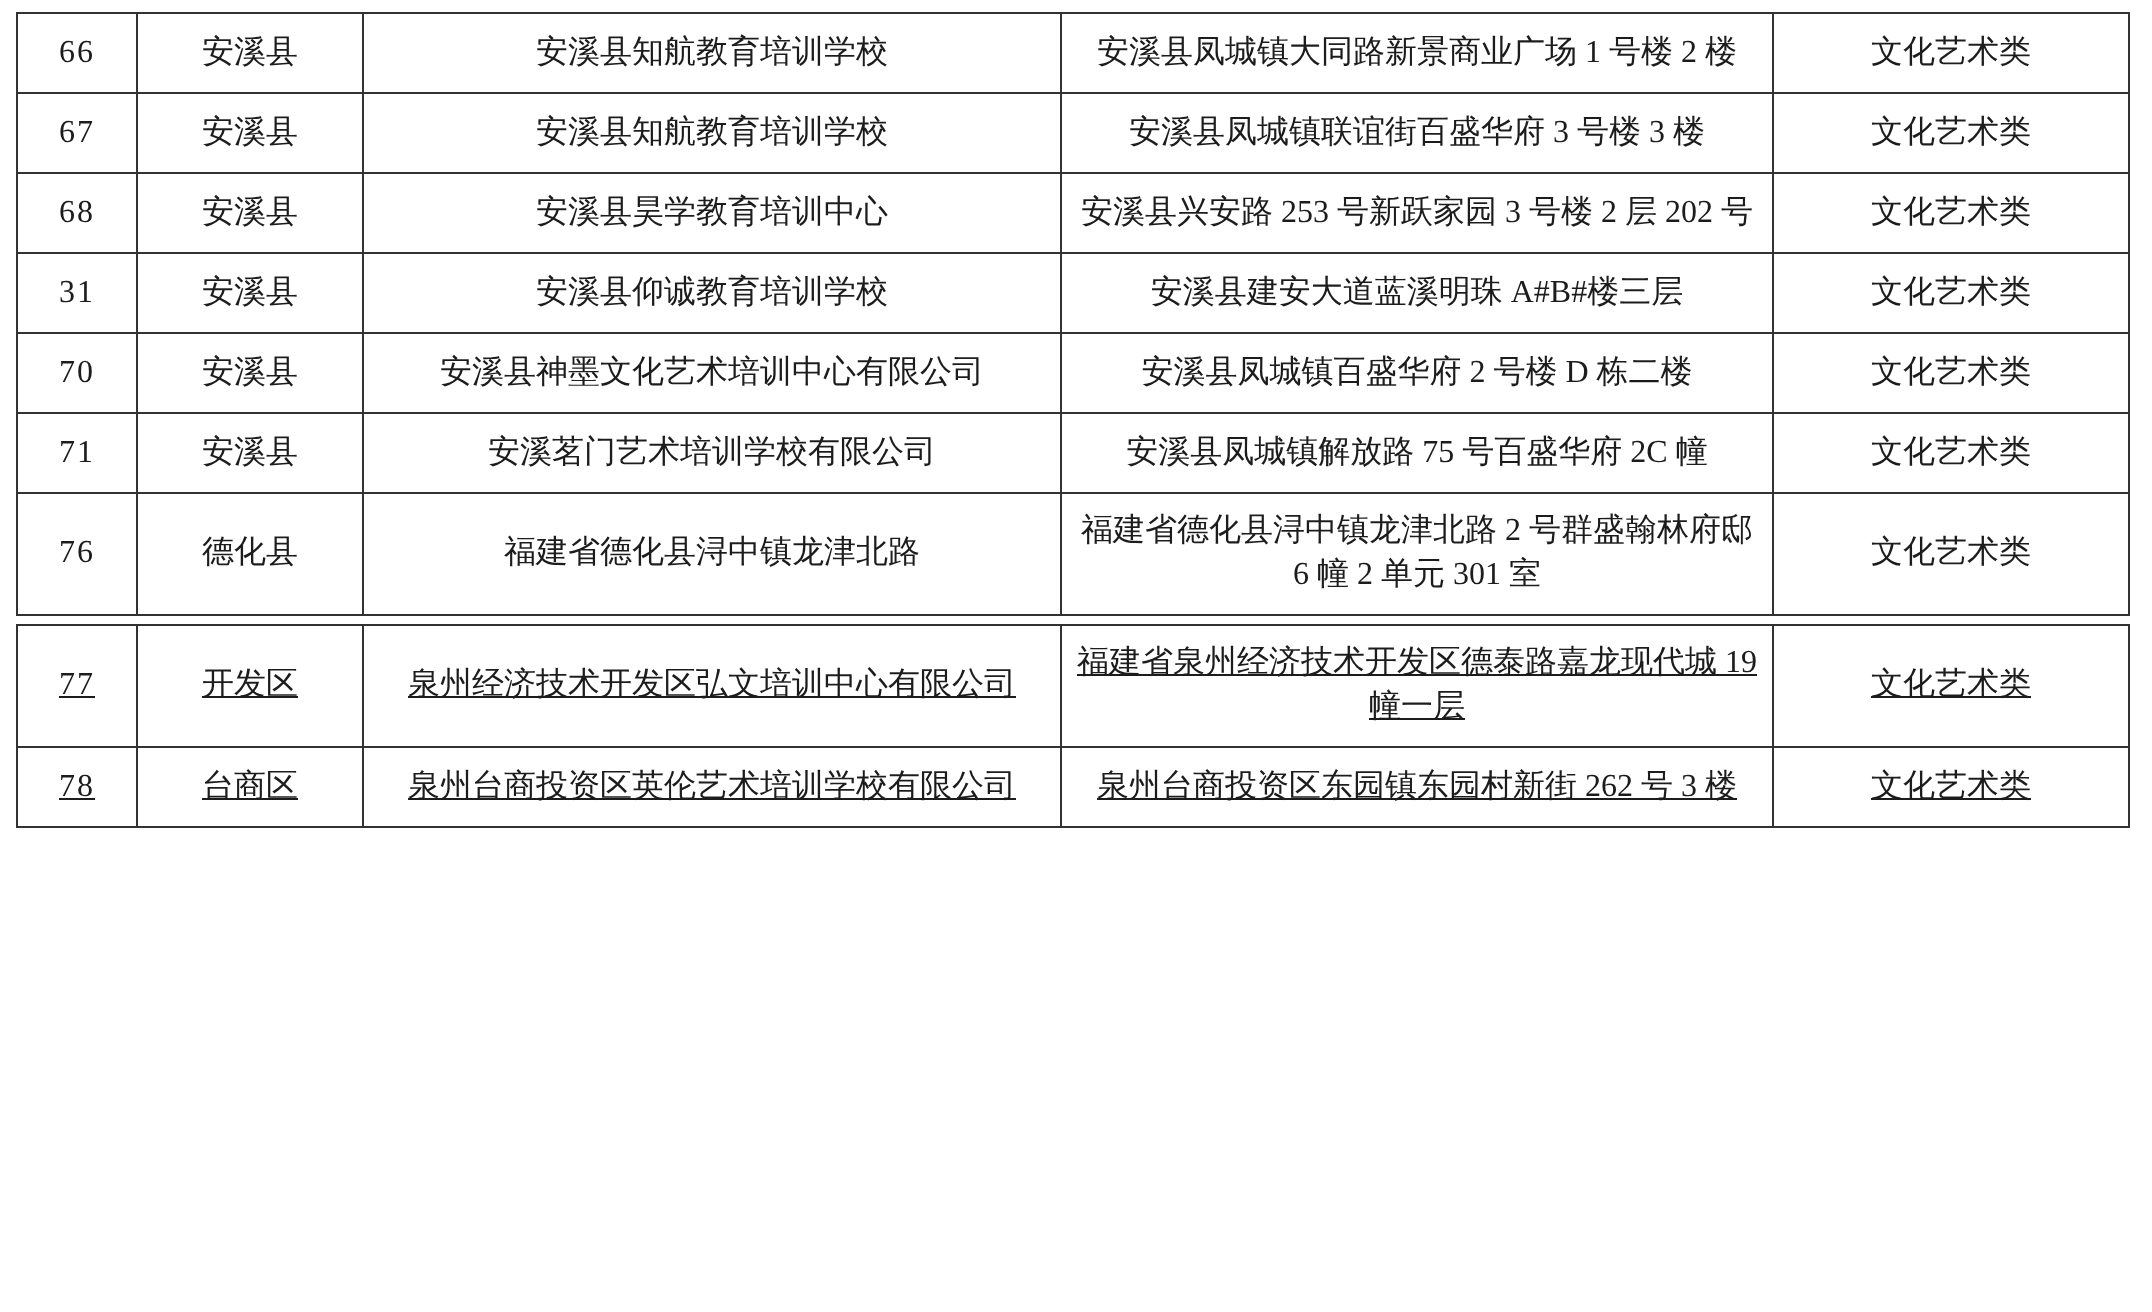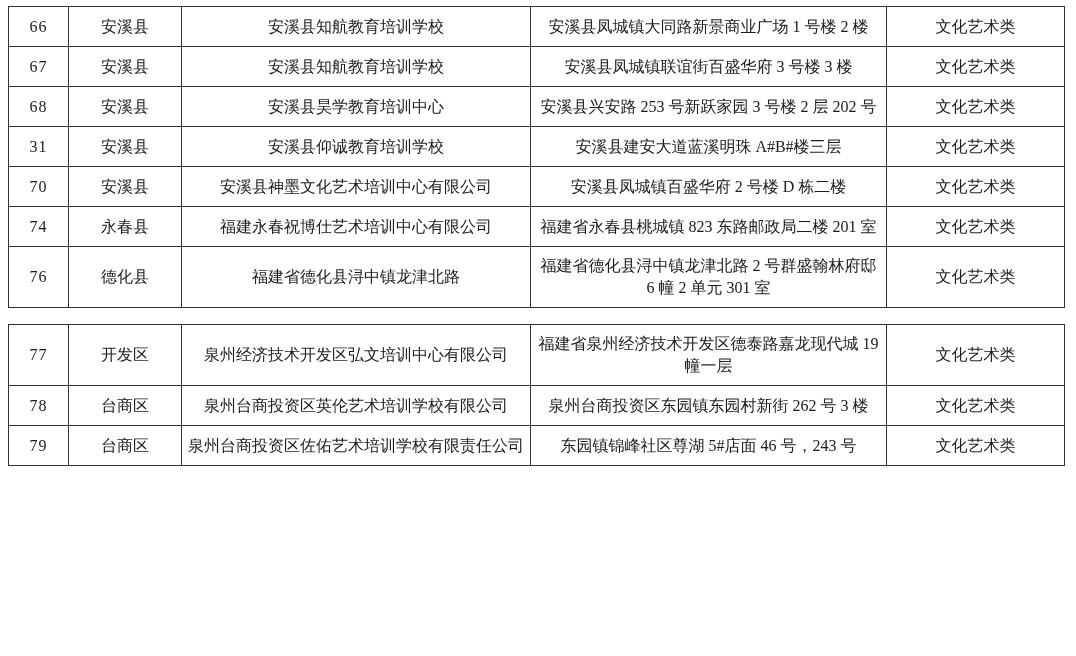--- a/index.html
+++ b/index.html
@@ -20,21 +20,22 @@
     padding: 6px 0 0 8px;
     box-sizing: border-box;
   }
   table.registry {
     border-collapse: collapse;
     table-layout: fixed;
     width: 1056px;
     background: #ffffff;
   }
   table.registry + table.registry {
-    margin-top: 16px; 
+    margin-top: 4px; 
+    text-decoration: underline;
   }
   table.registry td {
     border: 1px solid #333333;
     text-align: center;
     vertical-align: middle;
     font-size: 16px;
     line-height: 22px;
     padding: 8px 6px;
     word-break: break-word;
   }
@@ -94,24 +95,24 @@
         <td>文化艺术类</td>
       </tr>
       <tr>
         <td class="num">70</td>
         <td>安溪县</td>
         <td>安溪县神墨文化艺术培训中心有限公司</td>
         <td>安溪县凤城镇百盛华府 2 号楼 D 栋二楼</td>
         <td>文化艺术类</td>
       </tr>
       <tr>
-        <td class="num">74</td>
-        <td>永春县</td>
-        <td>福建永春祝博仕艺术培训中心有限公司</td>
-        <td>福建省永春县桃城镇 823 东路邮政局二楼 201 室</td>
+        <td class="num">71</td>
+        <td>安溪县</td>
+        <td>安溪茗门艺术培训学校有限公司</td>
+        <td>安溪县凤城镇解放路 75 号百盛华府 2C 幢</td>
         <td>文化艺术类</td>
       </tr>
       <tr>
         <td class="num">76</td>
         <td>德化县</td>
         <td>福建省德化县浔中镇龙津北路</td>
         <td>福建省德化县浔中镇龙津北路 2 号群盛翰林府邸 6 幢 2 单元 301 室</td>
         <td>文化艺术类</td>
       </tr>
     </tbody>
@@ -133,23 +134,16 @@
         <td>福建省泉州经济技术开发区德泰路嘉龙现代城 19 幢一层</td>
         <td>文化艺术类</td>
       </tr>
       <tr>
         <td class="num">78</td>
         <td>台商区</td>
         <td>泉州台商投资区英伦艺术培训学校有限公司</td>
         <td>泉州台商投资区东园镇东园村新街 262 号 3 楼</td>
         <td>文化艺术类</td>
       </tr>
-      <tr>
-        <td class="num">79</td>
-        <td>台商区</td>
-        <td>泉州台商投资区佐佑艺术培训学校有限责任公司</td>
-        <td>东园镇锦峰社区尊湖 5#店面 46 号，243 号</td>
-        <td>文化艺术类</td>
-      </tr>
     </tbody>
   </table>
 
 </div>
 
 </body></html>

